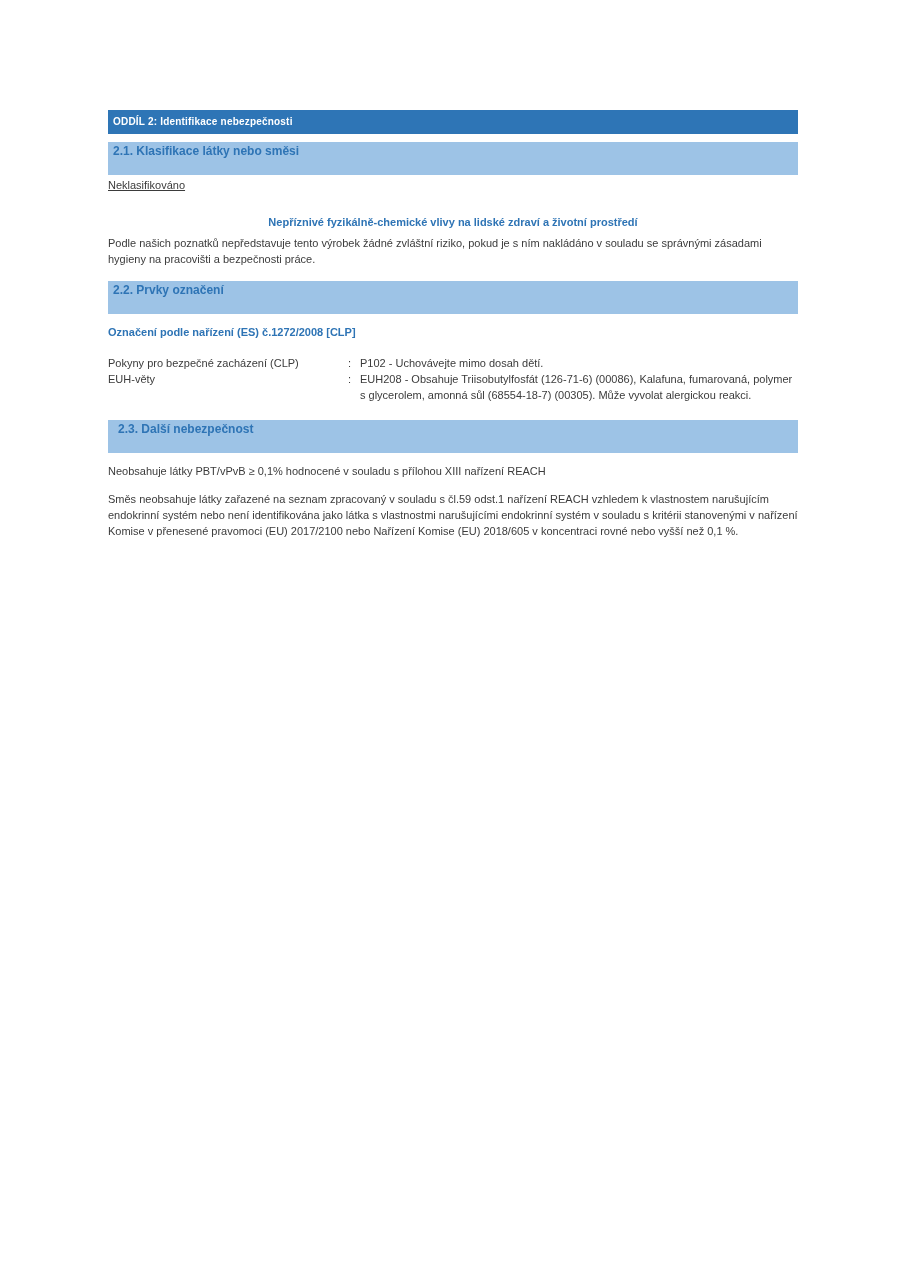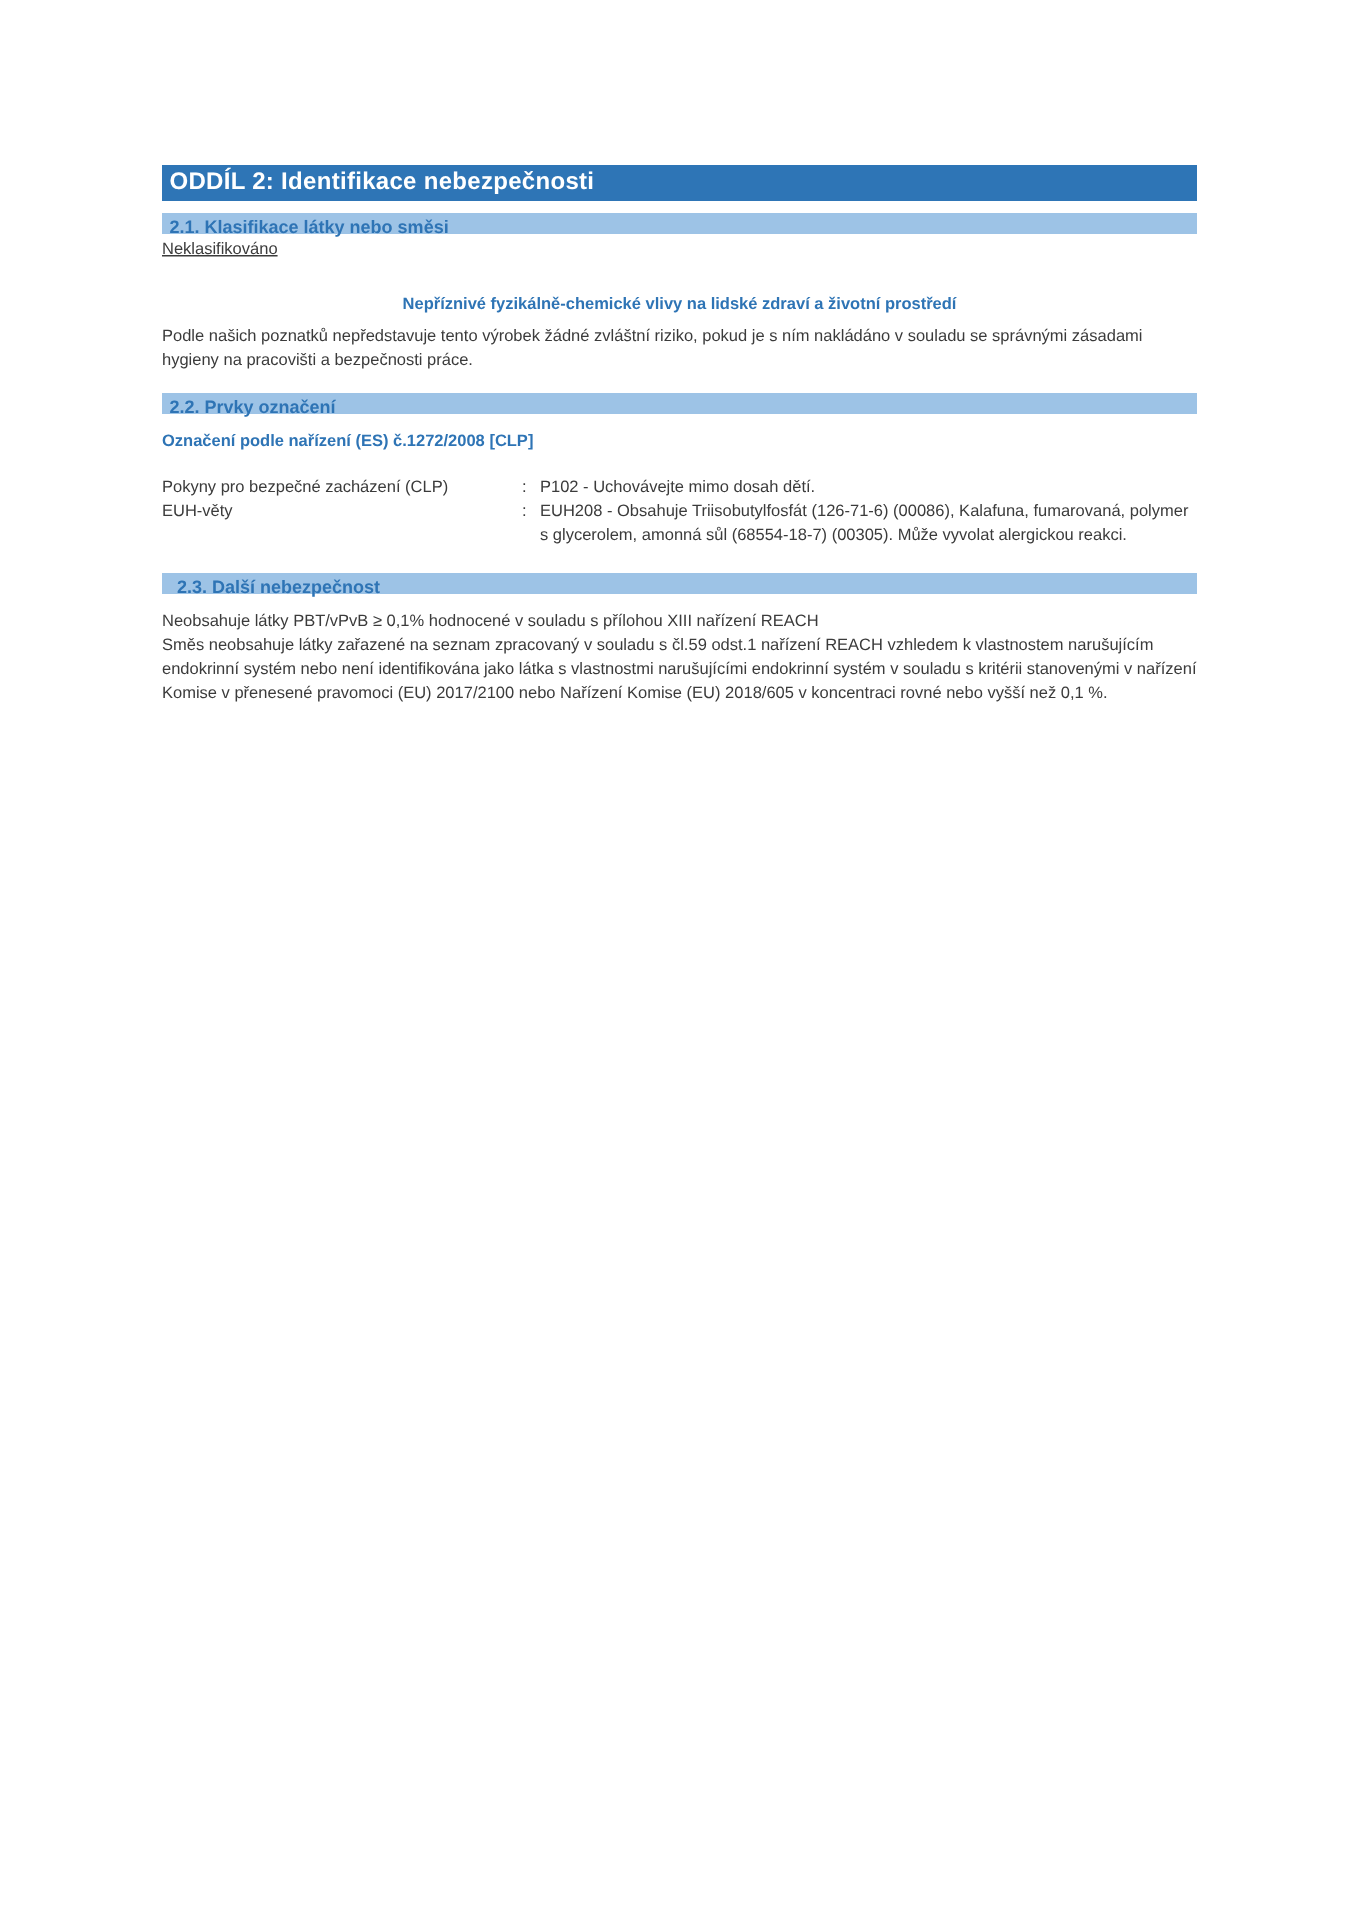--- a/index.html
+++ b/index.html
@@ -21,33 +21,33 @@
   }
   .content {
     position: absolute;
     left: 108px;
     top: 110px;
     width: 690px;
   }
   .main-bar {
     background: var(--header_bg);
     color: var(--header_fg);
-    font-size: 16px;
+    font-size: 10px;
     font-weight: bold;
     height: 24px;
     line-height: 24px;
     padding-left: 5px;
     letter-spacing: 0.2px;
   }
   .sub-bar {
     background: var(--subheader_bg);
     color: var(--accent_text);
     font-size: 12px;
     font-weight: bold;
-    height: 14px;
+    height: 33px;
     line-height: 18px;
     padding-left: 5px;
   }
   .sub-bar.s21 { margin-top: 8px; }
   .sub-bar.s22 { margin-top: 14px; }
   .sub-bar.s23 { margin-top: 17px; padding-left: 10px; }
   .blue-heading {
     color: var(--accent_text);
     font-size: 11px;
     font-weight: bold;
@@ -57,21 +57,21 @@
   .blue-heading.h2 { margin-top: 23px; text-align: center; }
   .blue-heading.h3 { margin-top: 11px; }
   .body-text {
     font-size: 11px;
     line-height: 16px;
     color: var(--body_text);
   }
   .single-line { line-height: 14px; margin-top: 3px; text-decoration: underline; }
   .para1 { margin-top: 6px; }
   .text23 { margin-top: 10px; }
-  .para2 { margin-top: 0; }
+  .para2 { margin-top: 12px; }
   .kv-table { margin-top: 16px; }
   .kv-row {
     display: grid;
     grid-template-columns: 240px 12px 1fr;
     font-size: 11px;
     line-height: 16px;
     color: var(--body_text);
   }
   .kv-label { padding-right: 6px; }
   .kv-colon { text-align: left; }

